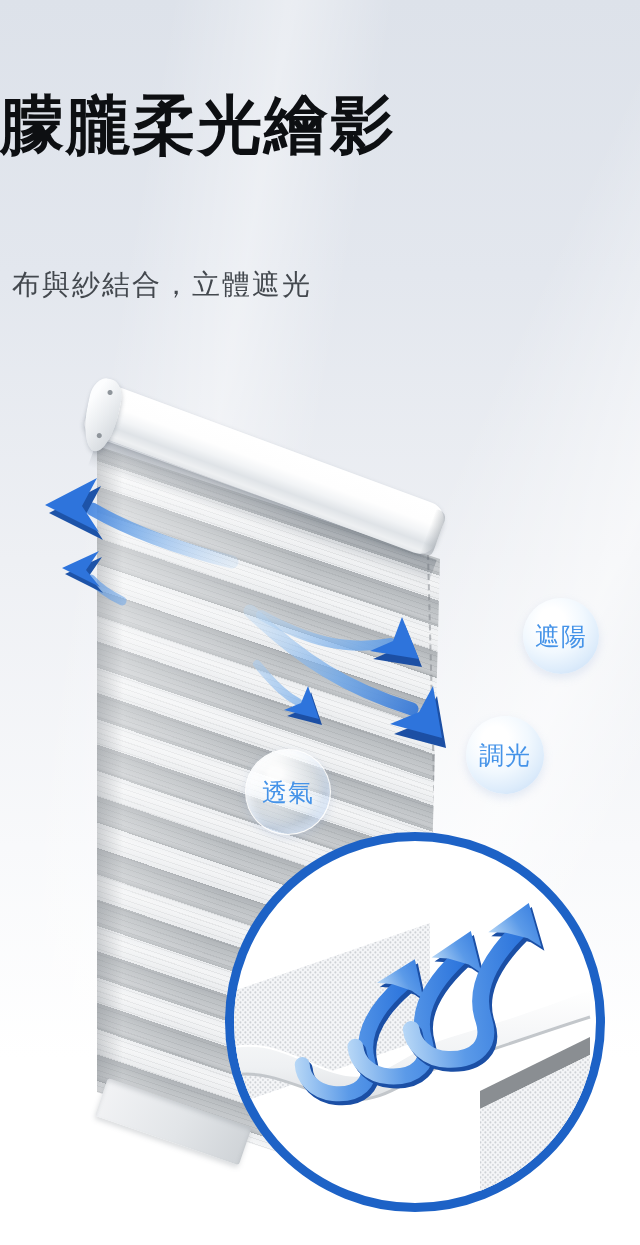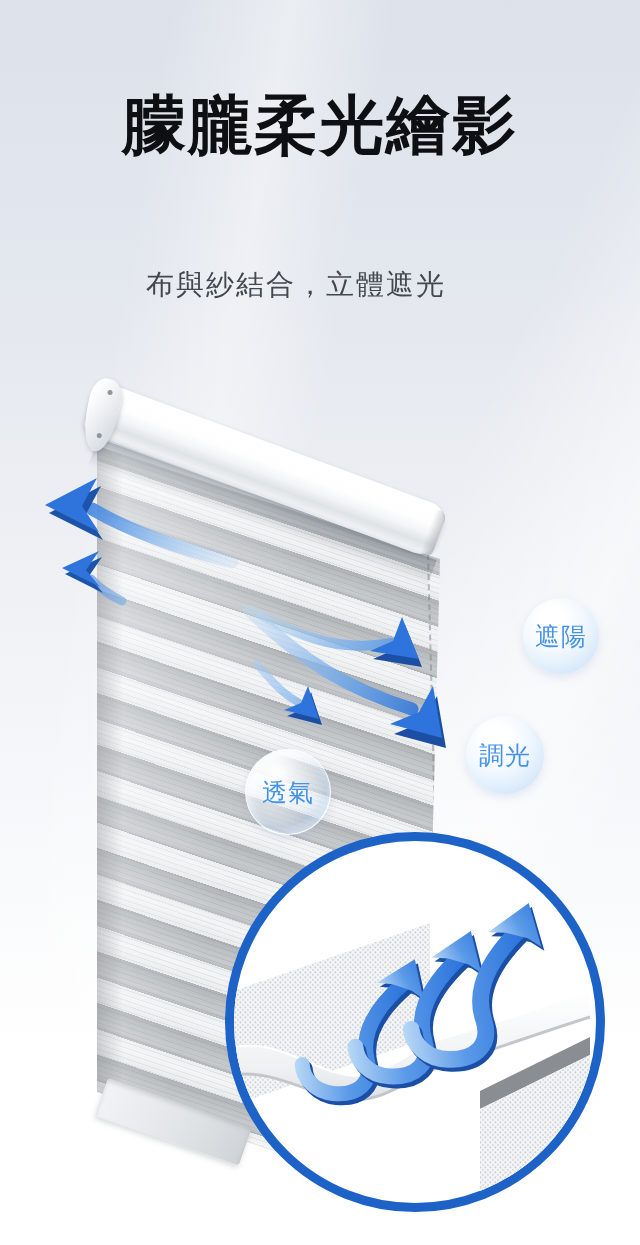--- a/index.html
+++ b/index.html
@@ -22,26 +22,26 @@
     position:relative;width:640px;height:1245px;overflow:hidden;
     background:
       linear-gradient(115deg, rgba(255,255,255,0) 55%, rgba(255,255,255,.55) 72%, rgba(255,255,255,0) 82%),
       linear-gradient(100deg, rgba(255,255,255,0) 20%, rgba(255,255,255,.4) 34%, rgba(255,255,255,0) 46%),
       linear-gradient(180deg, var(--background-top) 0%, #e3e7ee 22%, #eef0f4 45%, #f8f9fb 68%, var(--background-bottom) 85%);
   }
 
   
   .headline{
     position:absolute;left:0;top:86px;width:640px;
-    text-align:center;color:var(--title-text);
+    color:var(--title-text);
     font-weight:900;font-size:64px;line-height:79px;letter-spacing:2px;
   }
   .subtitle{
-    position:absolute;left:0;top:268px;width:592px;
-    text-align:center;color:var(--subtitle-text);
+    position:absolute;left:12px;top:268px;width:592px;
+    text-align:left;color:var(--subtitle-text);
     font-size:28px;line-height:34px;letter-spacing:2px;font-weight:400;
   }
 
   
   .blind{
     position:absolute;left:97px;top:446px;width:343px;height:760px;
     clip-path:polygon(0px 0px, 343px 113px, 326px 755px, 0px 646px);
     background:
       linear-gradient(105deg, rgba(255,255,255,.5) 0%, rgba(255,255,255,0) 45%),
       repeating-linear-gradient(198.5deg, rgba(40,45,50,.07) 0 1px, rgba(255,255,255,0) 1px 5px),

